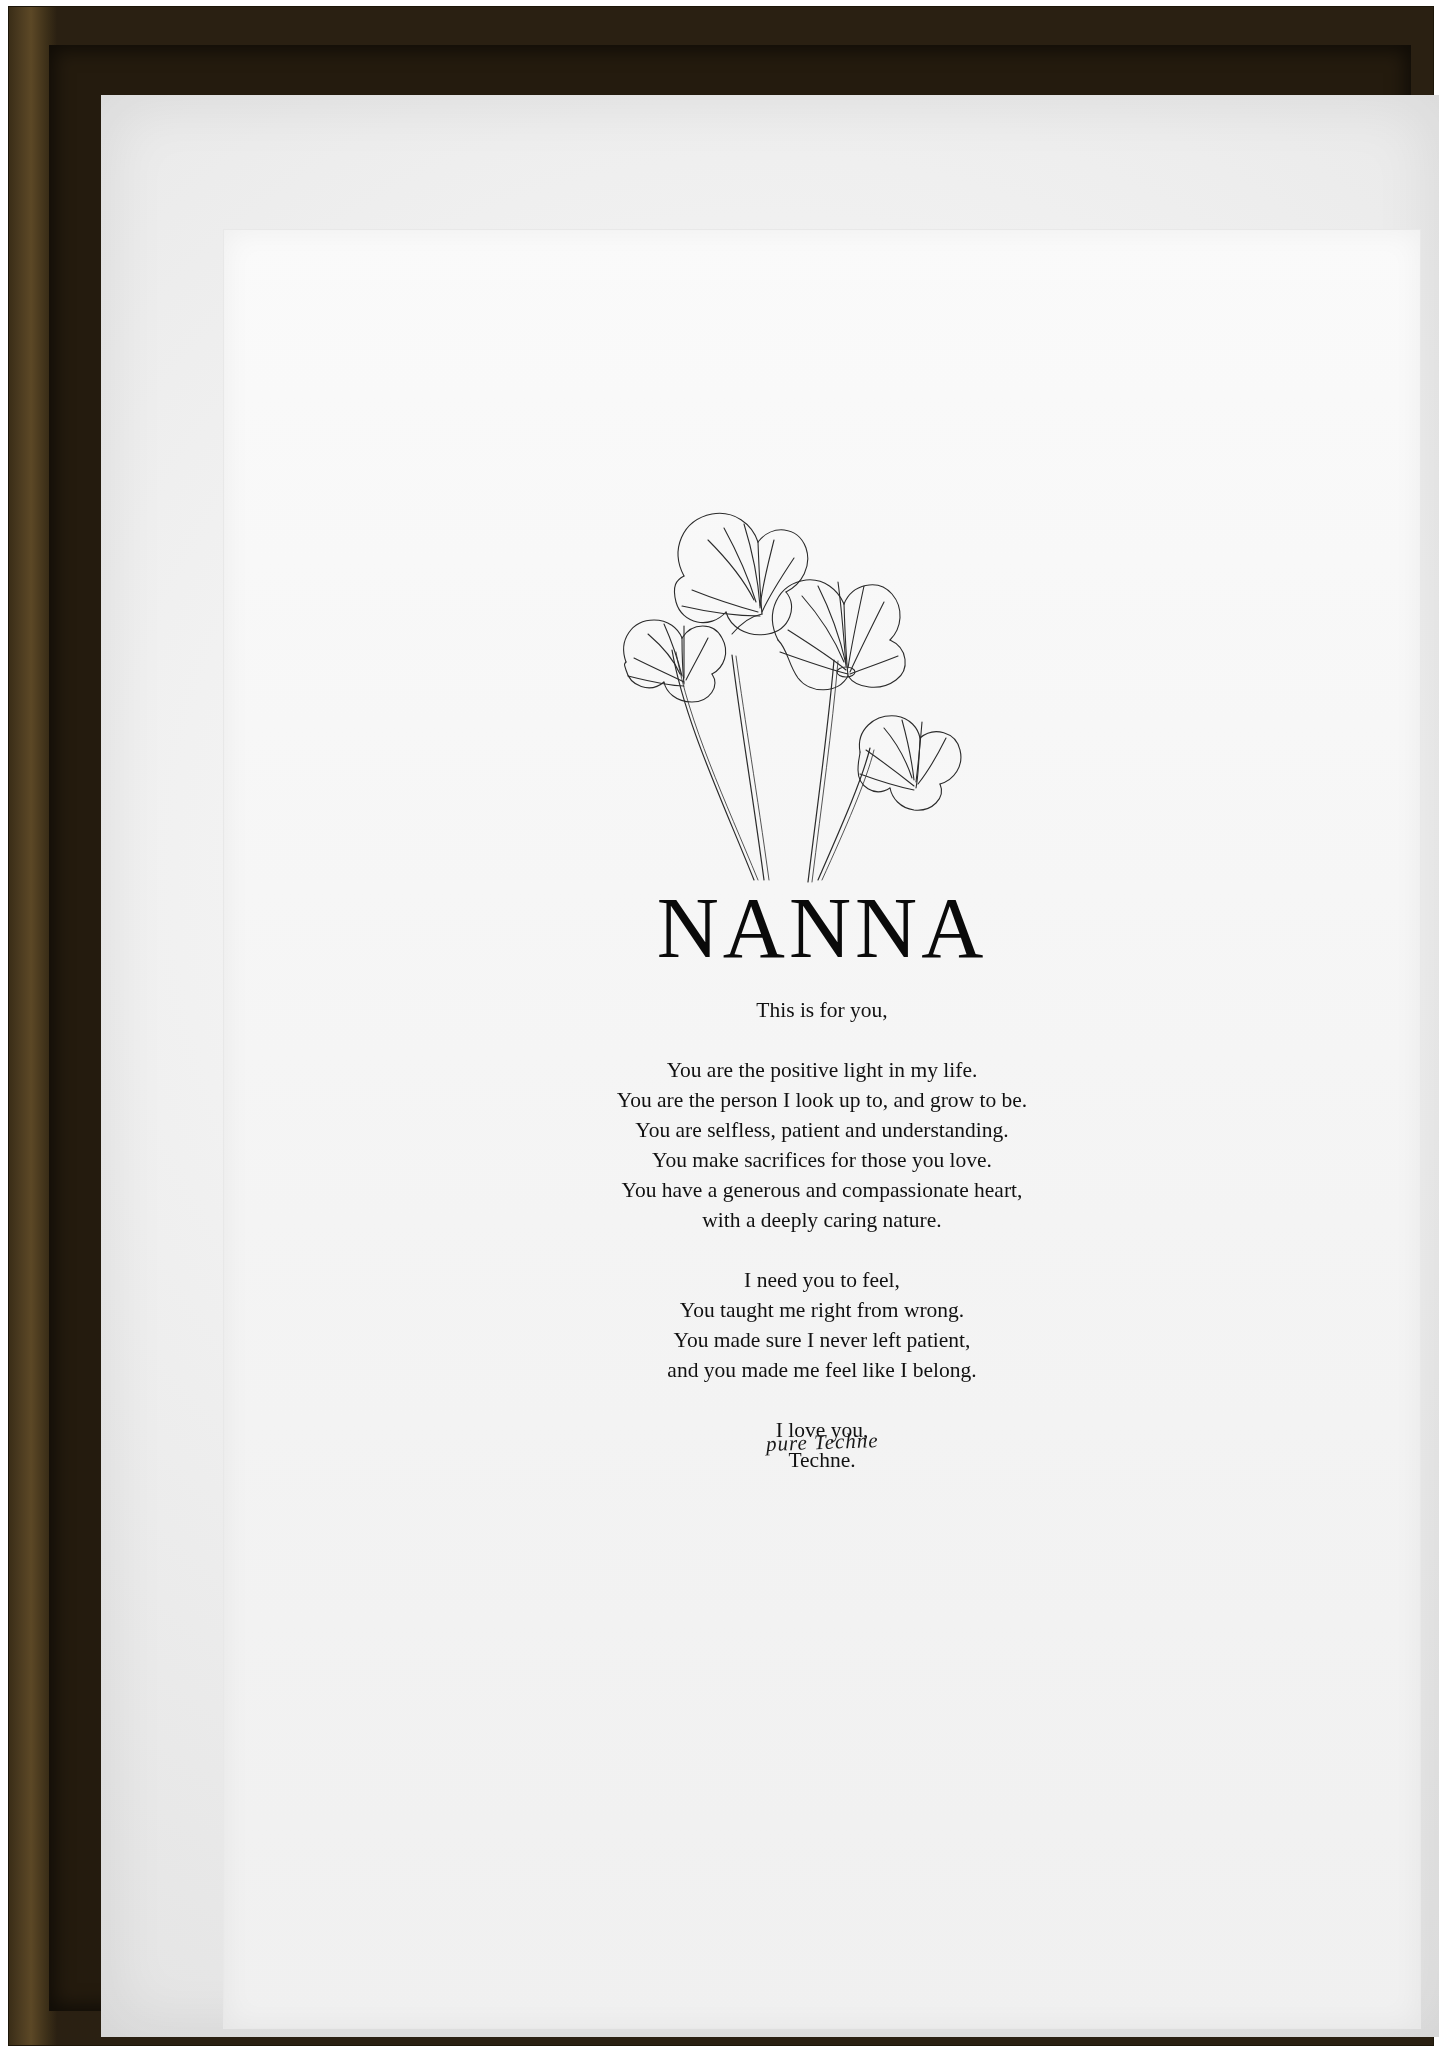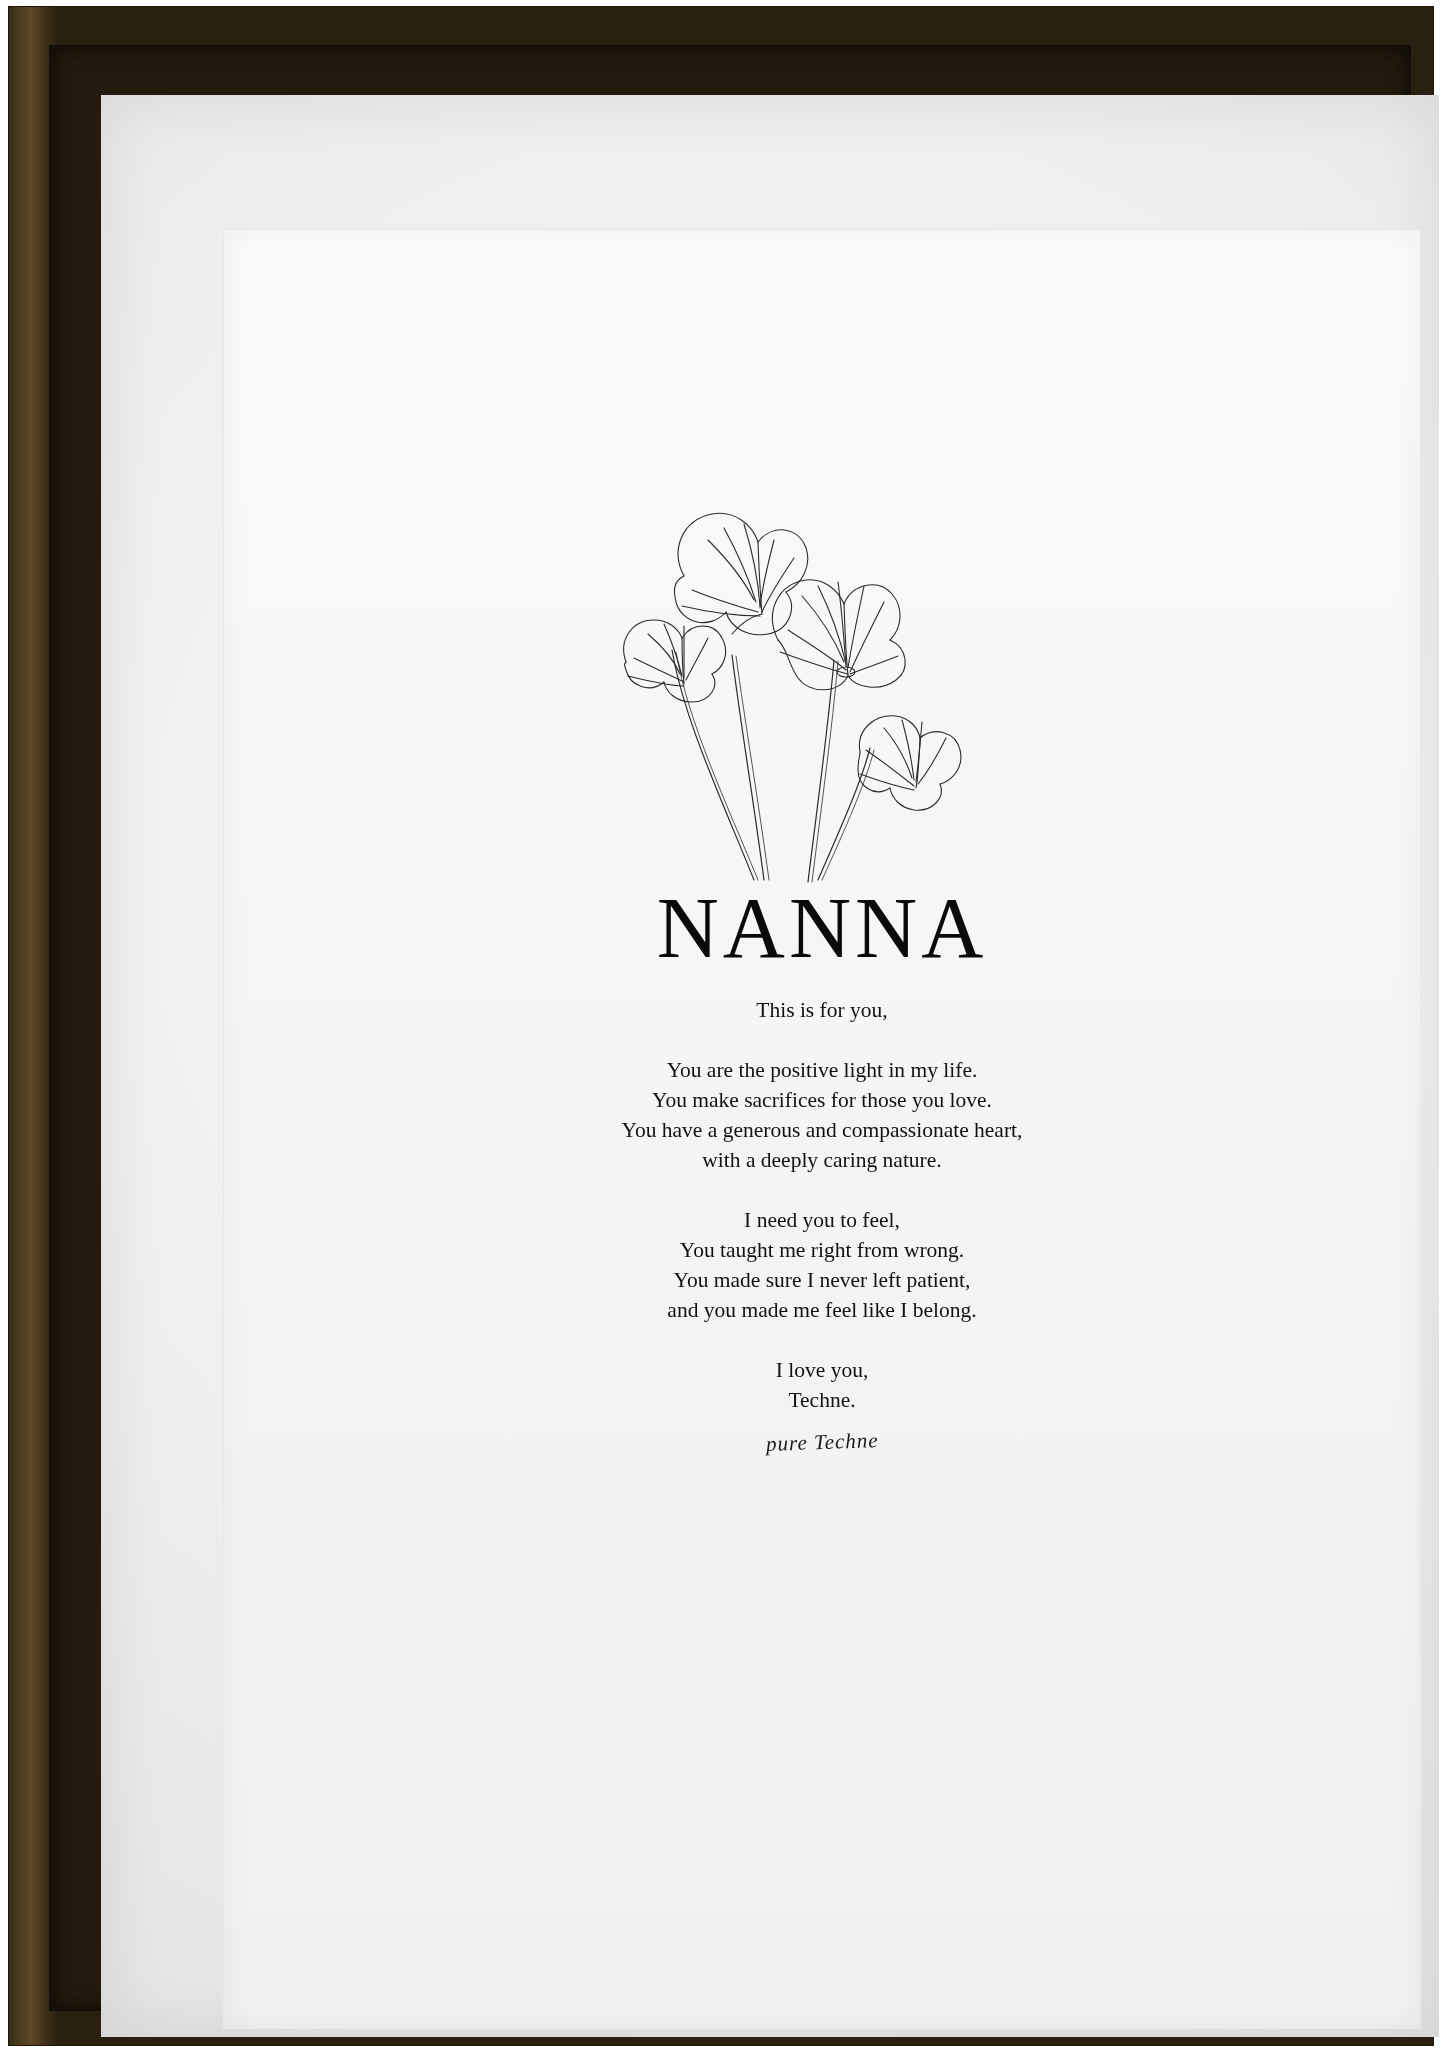--- a/index.html
+++ b/index.html
@@ -231,20 +231,22 @@
 
             <div class="poster-title">NANNA</div>
 
             <div class="poem">
               <p class="poem-stanza">
                 <span class="poem-line">This is for you,</span>
               </p>
 
               <p class="poem-stanza">
                 <span class="poem-line">You are the positive light in my life.</span>
+                <span class="poem-line">You are the person I look up to, and grow to be.</span>
+                <span class="poem-line">You are selfless, patient and understanding.</span>
                 <span class="poem-line">You make sacrifices for those you love.</span>
                 <span class="poem-line">You have a generous and compassionate heart,</span>
                 <span class="poem-line">with a deeply caring nature.</span>
               </p>
 
               <p class="poem-stanza">
                 <span class="poem-line">I need you to feel,</span>
                 <span class="poem-line">You taught me right from wrong.</span>
                 <span class="poem-line">You made sure I never left patient,</span>
                 <span class="poem-line">and you made me feel like I belong.</span>

